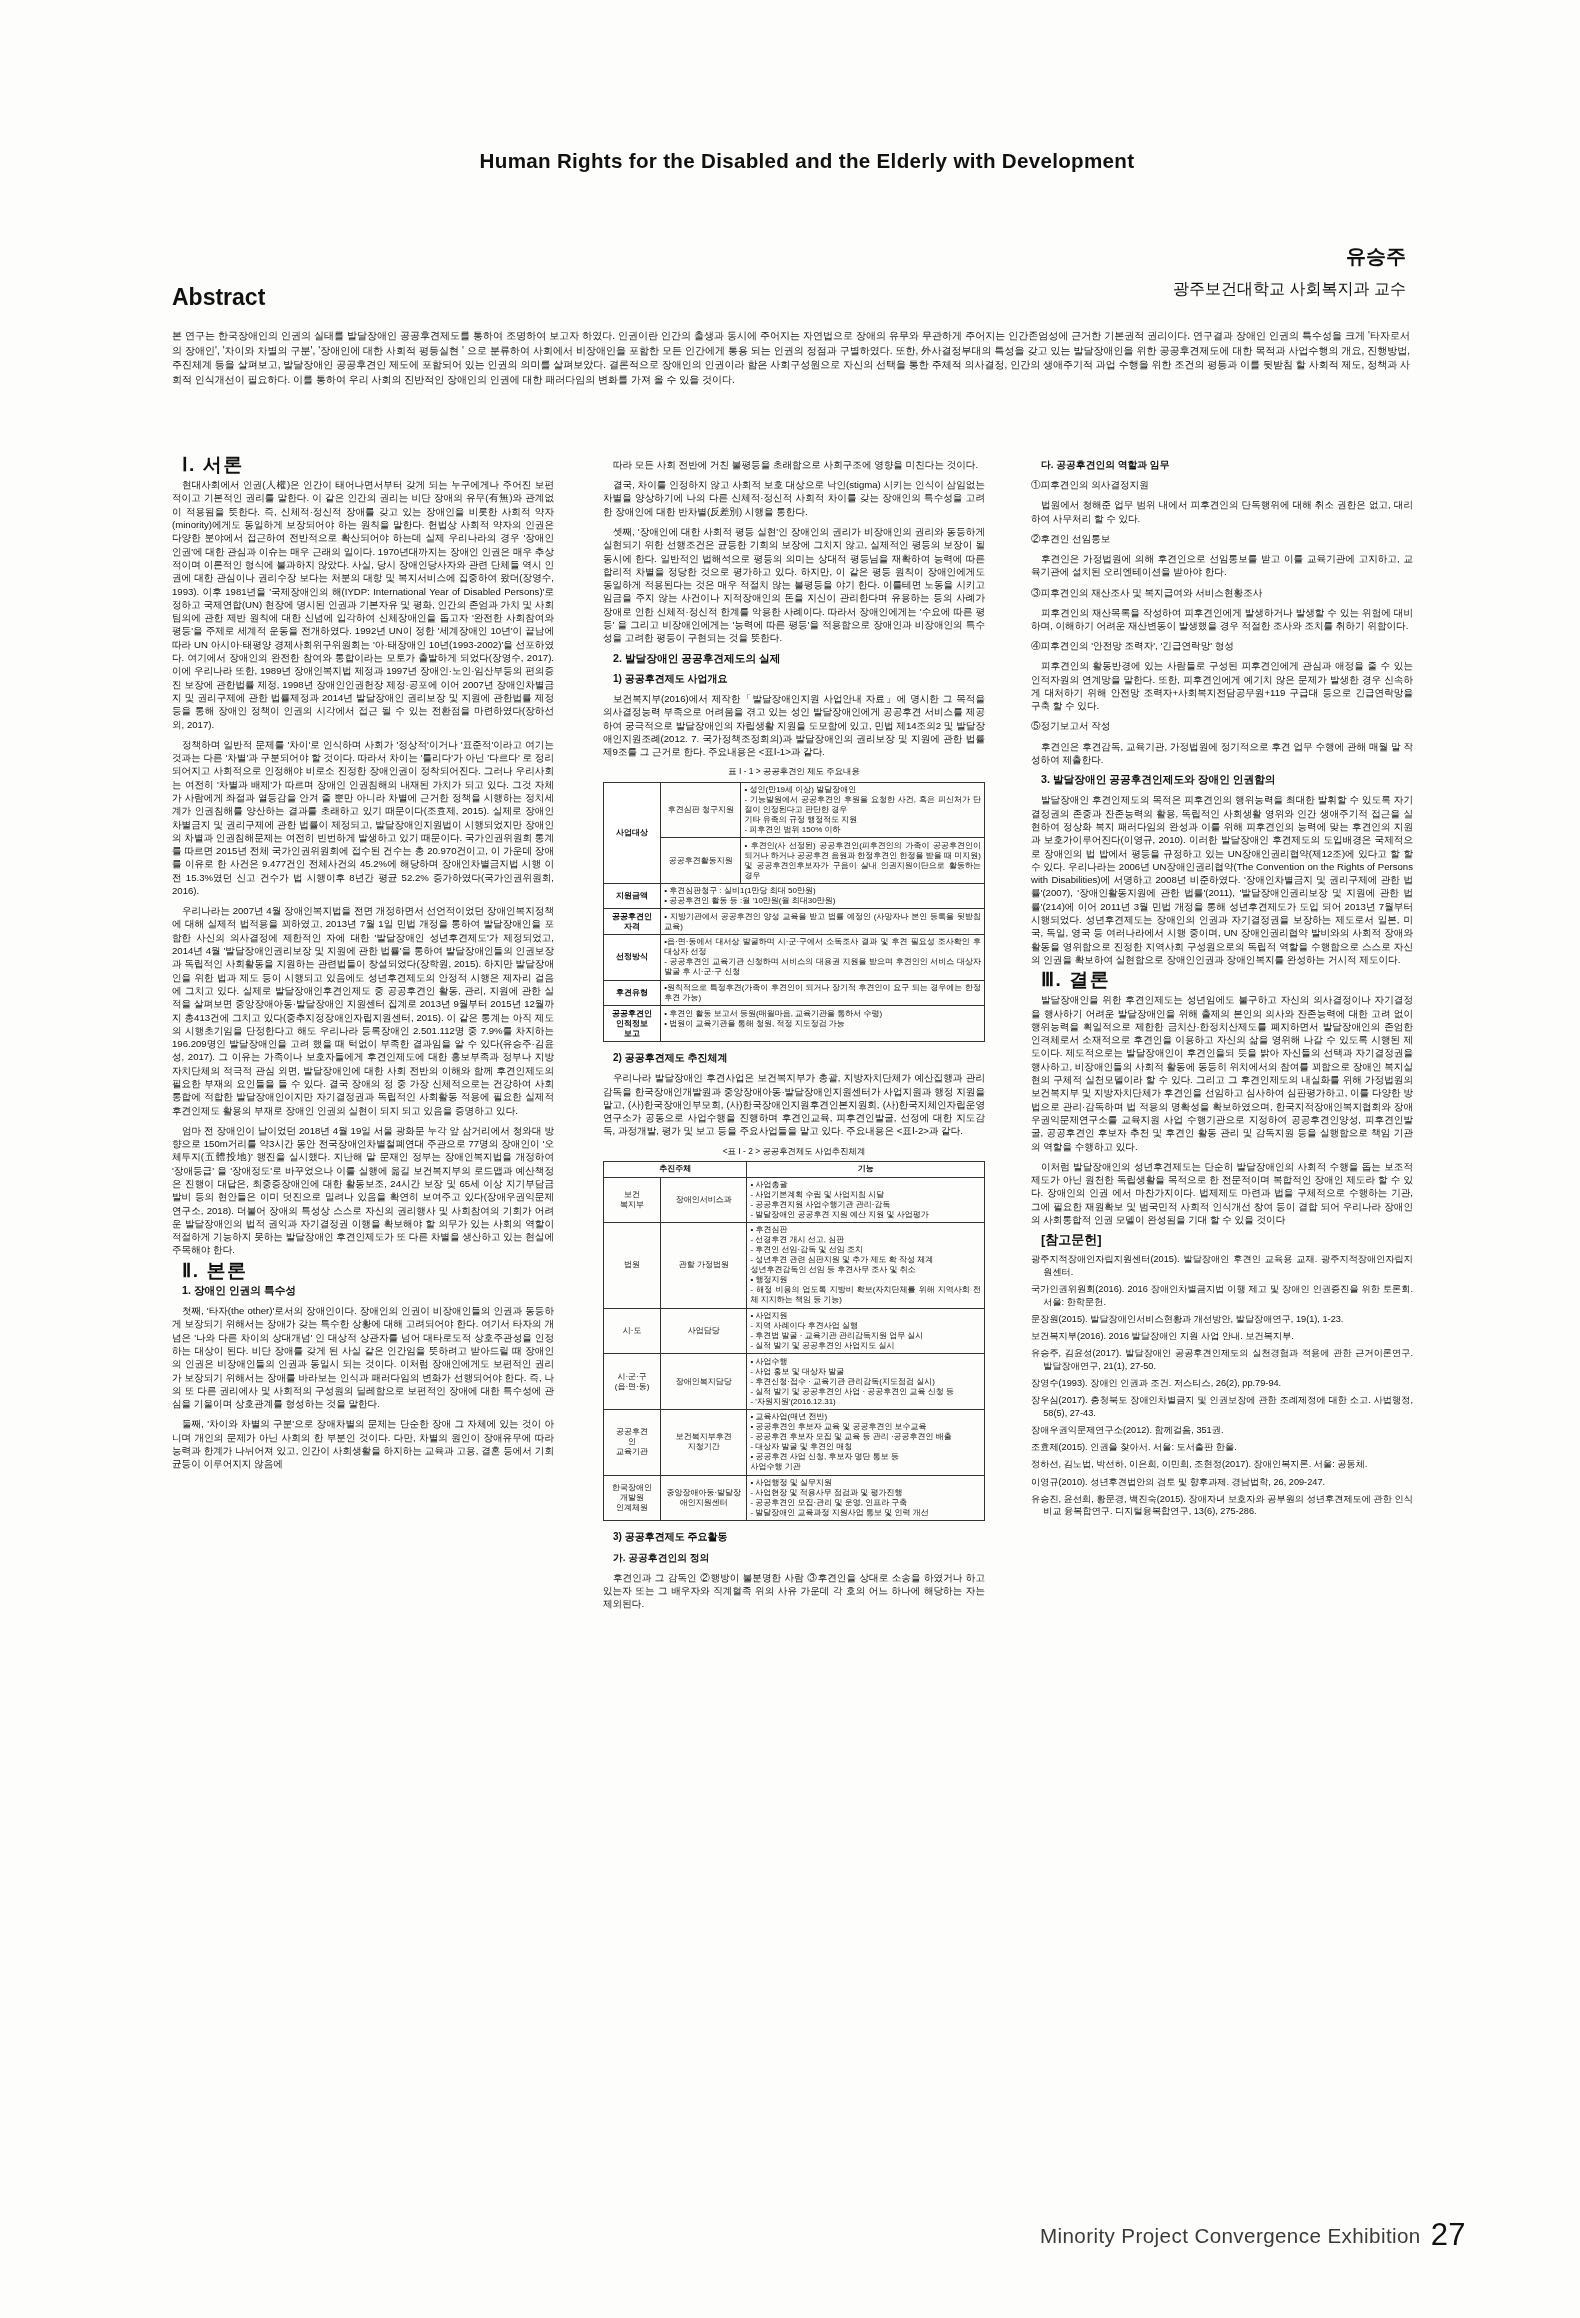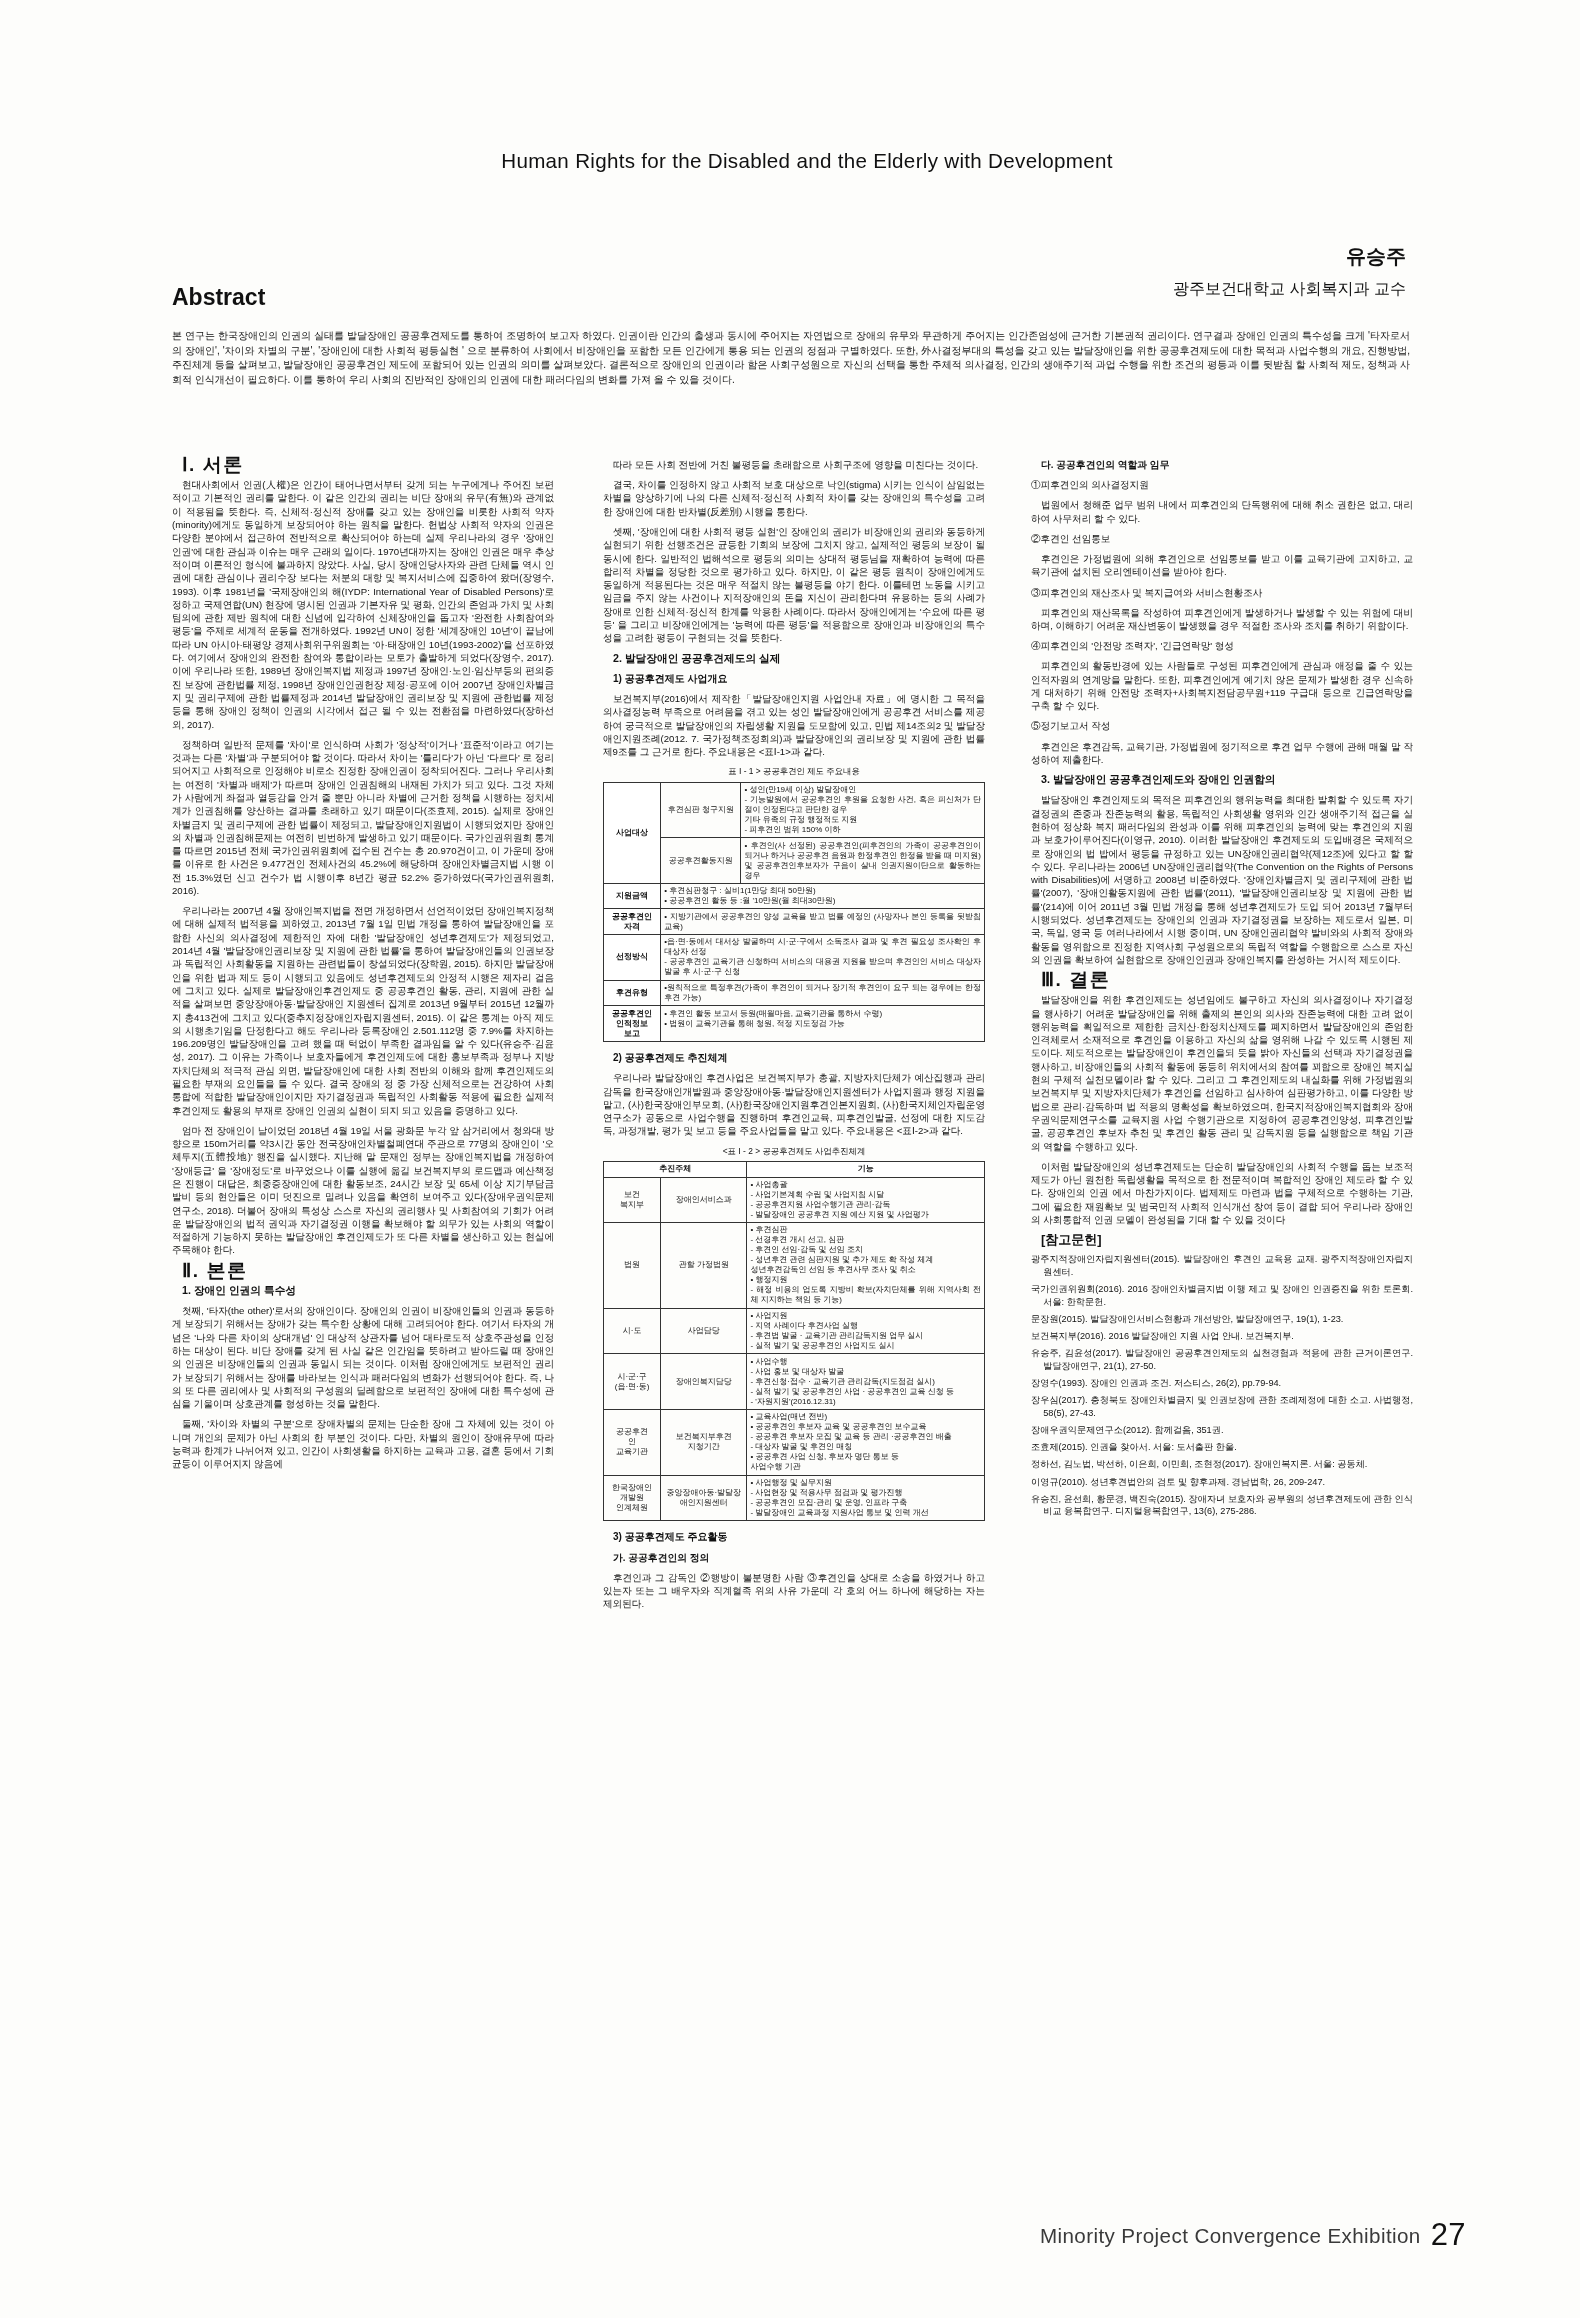--- a/index.html
+++ b/index.html
@@ -10,21 +10,21 @@
     position:relative;
     overflow:hidden;
   }
   .page{
     position:absolute;left:0;top:0;width:1581px;height:2319px;
     background:#fdfdfb;
   }
   
   .title-block{position:absolute;left:0;top:134px;width:1581px;text-align:center;}
   .title-ko{font-size:34px;font-weight:700;letter-spacing:0.8px;color:#111;}
-  .title-en{font-size:20.6px;font-weight:400;margin-top:15.3px;letter-spacing:0.3px;color:#111;margin-left:33px;}
+  .title-en{font-size:20.6px;font-weight:700;margin-top:15.3px;letter-spacing:0.3px;color:#111;margin-left:33px;}
   .author{position:absolute;left:0;top:243px;width:1406px;text-align:right;}
   .author-name{font-size:20px;font-weight:700;}
   .author-affil{font-size:16px;margin-top:9.2px;}
   .abstract-label{position:absolute;left:172px;top:284px;font-size:23px;font-weight:700;}
   .abstract-body{
     position:absolute;left:172px;top:329px;width:1238px;
     font-size:10px;line-height:14.5px;text-align:justify;color:#111;
   }
 
   

